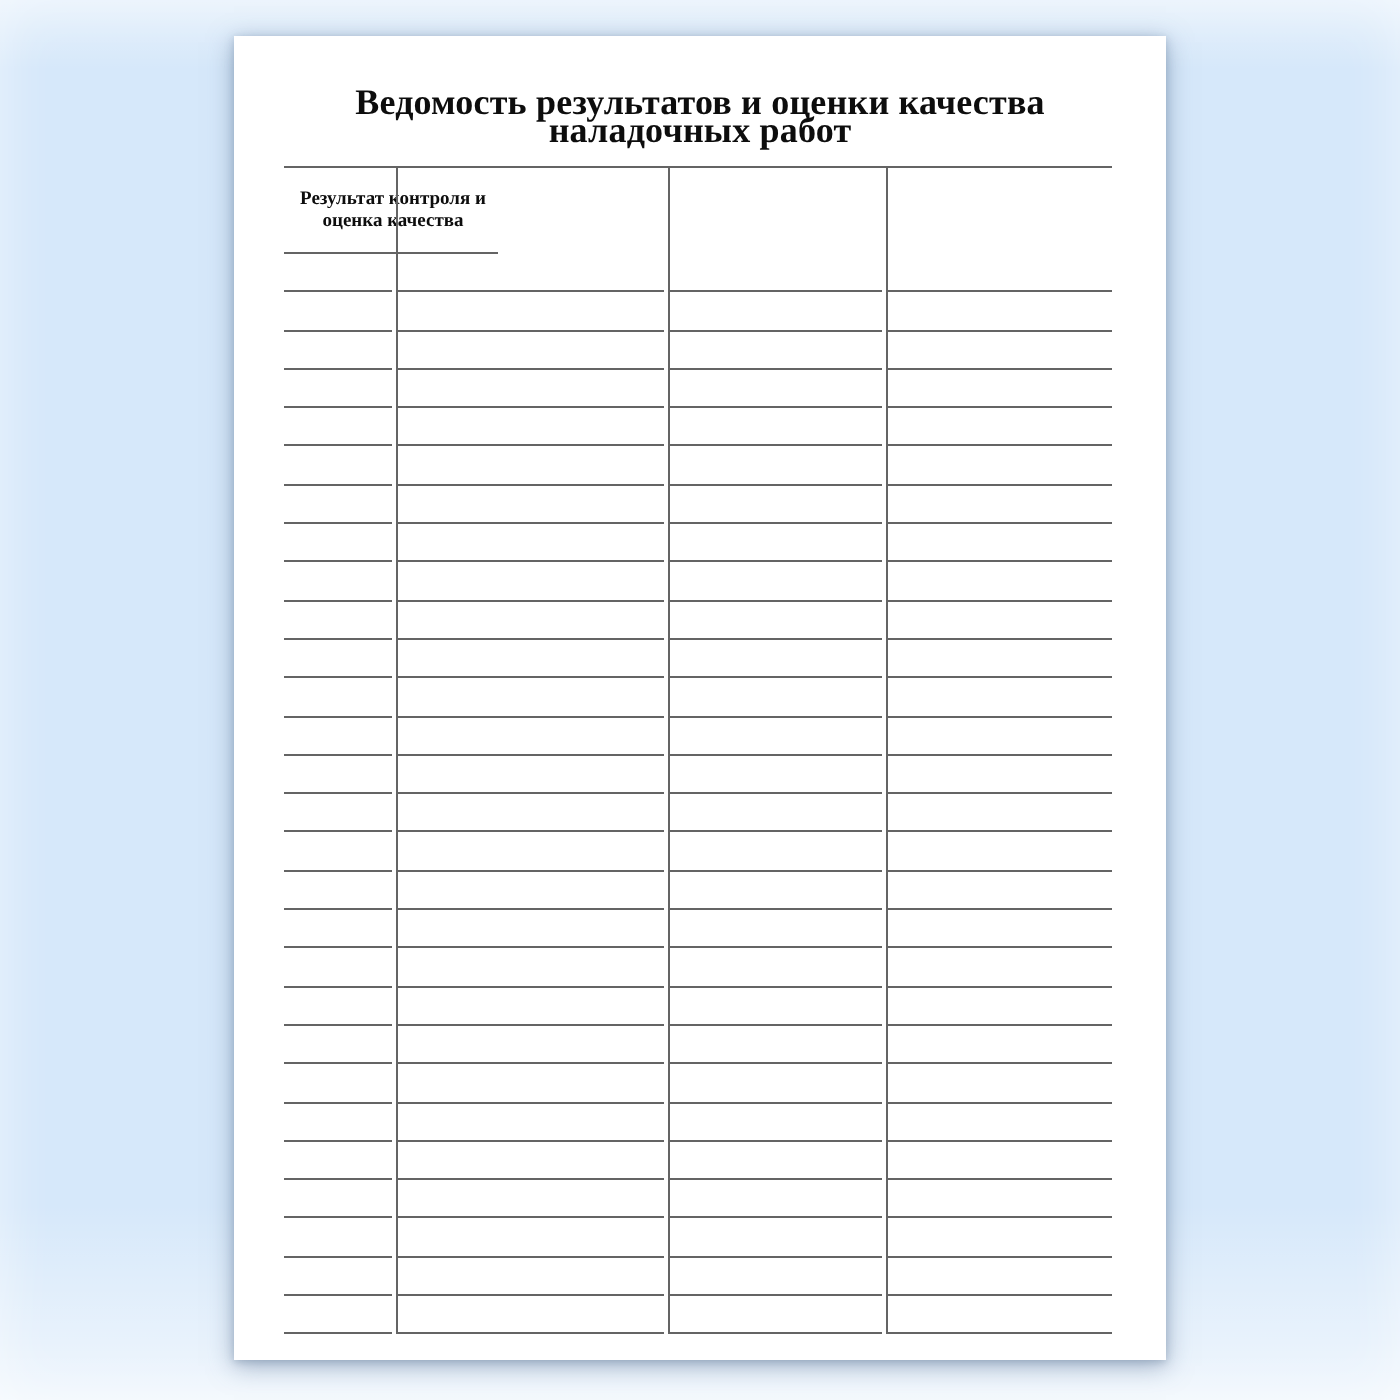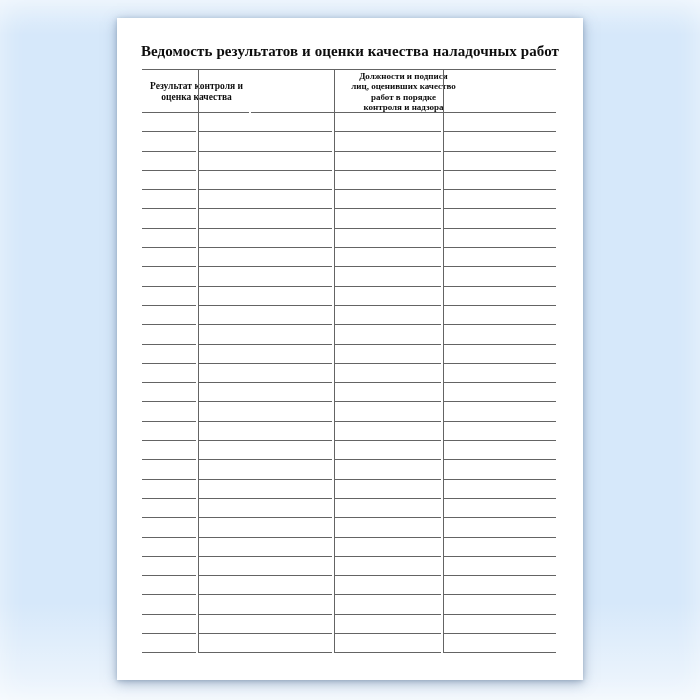--- a/index.html
+++ b/index.html
@@ -31,21 +31,21 @@
   .sheet {
     position: absolute; left: 117px; top: 18px;
     width: 466px; height: 662px;
     background: var(--paper);
     box-shadow: 0 3px 12px rgba(88,114,147,0.50), 0 1px 4px rgba(96,120,150,0.35);
   }
   .doc-title {
     margin: 26px 10px 0 10px;
     text-align: center;
     font-weight: bold;
-    font-size: 15px;
+    font-size: 18px;
     line-height: 14px;
     color: var(--text);
     letter-spacing: 0.1px;
   }
   .table {
     position: relative;
     margin: 11px 27px 0 25px;
     border-top: 1px solid var(--table-lines);
   }
   .hrow { display: flex; height: 43px; }
@@ -85,24 +85,20 @@
 
 <div class="bg"></div>
 
 <div class="sheet">
   <div class="doc-title">Ведомость результатов и оценки качества наладочных работ</div>
 
   <div class="table">
     <div class="hrow">
       <div class="hcell c3">Результат контроля и
 оценка качества</div>
-      <div class="hcell c4">Должности и подписи
-лиц, оценивших качество
-работ в порядке
-контроля и надзора</div>
     </div>
 
     <div>
         <div class="row">
           <div class="cell c1"></div>
           <div class="cell c2"></div>
           <div class="cell c3"></div>
           <div class="cell c4"></div>
         </div>
         <div class="row">

